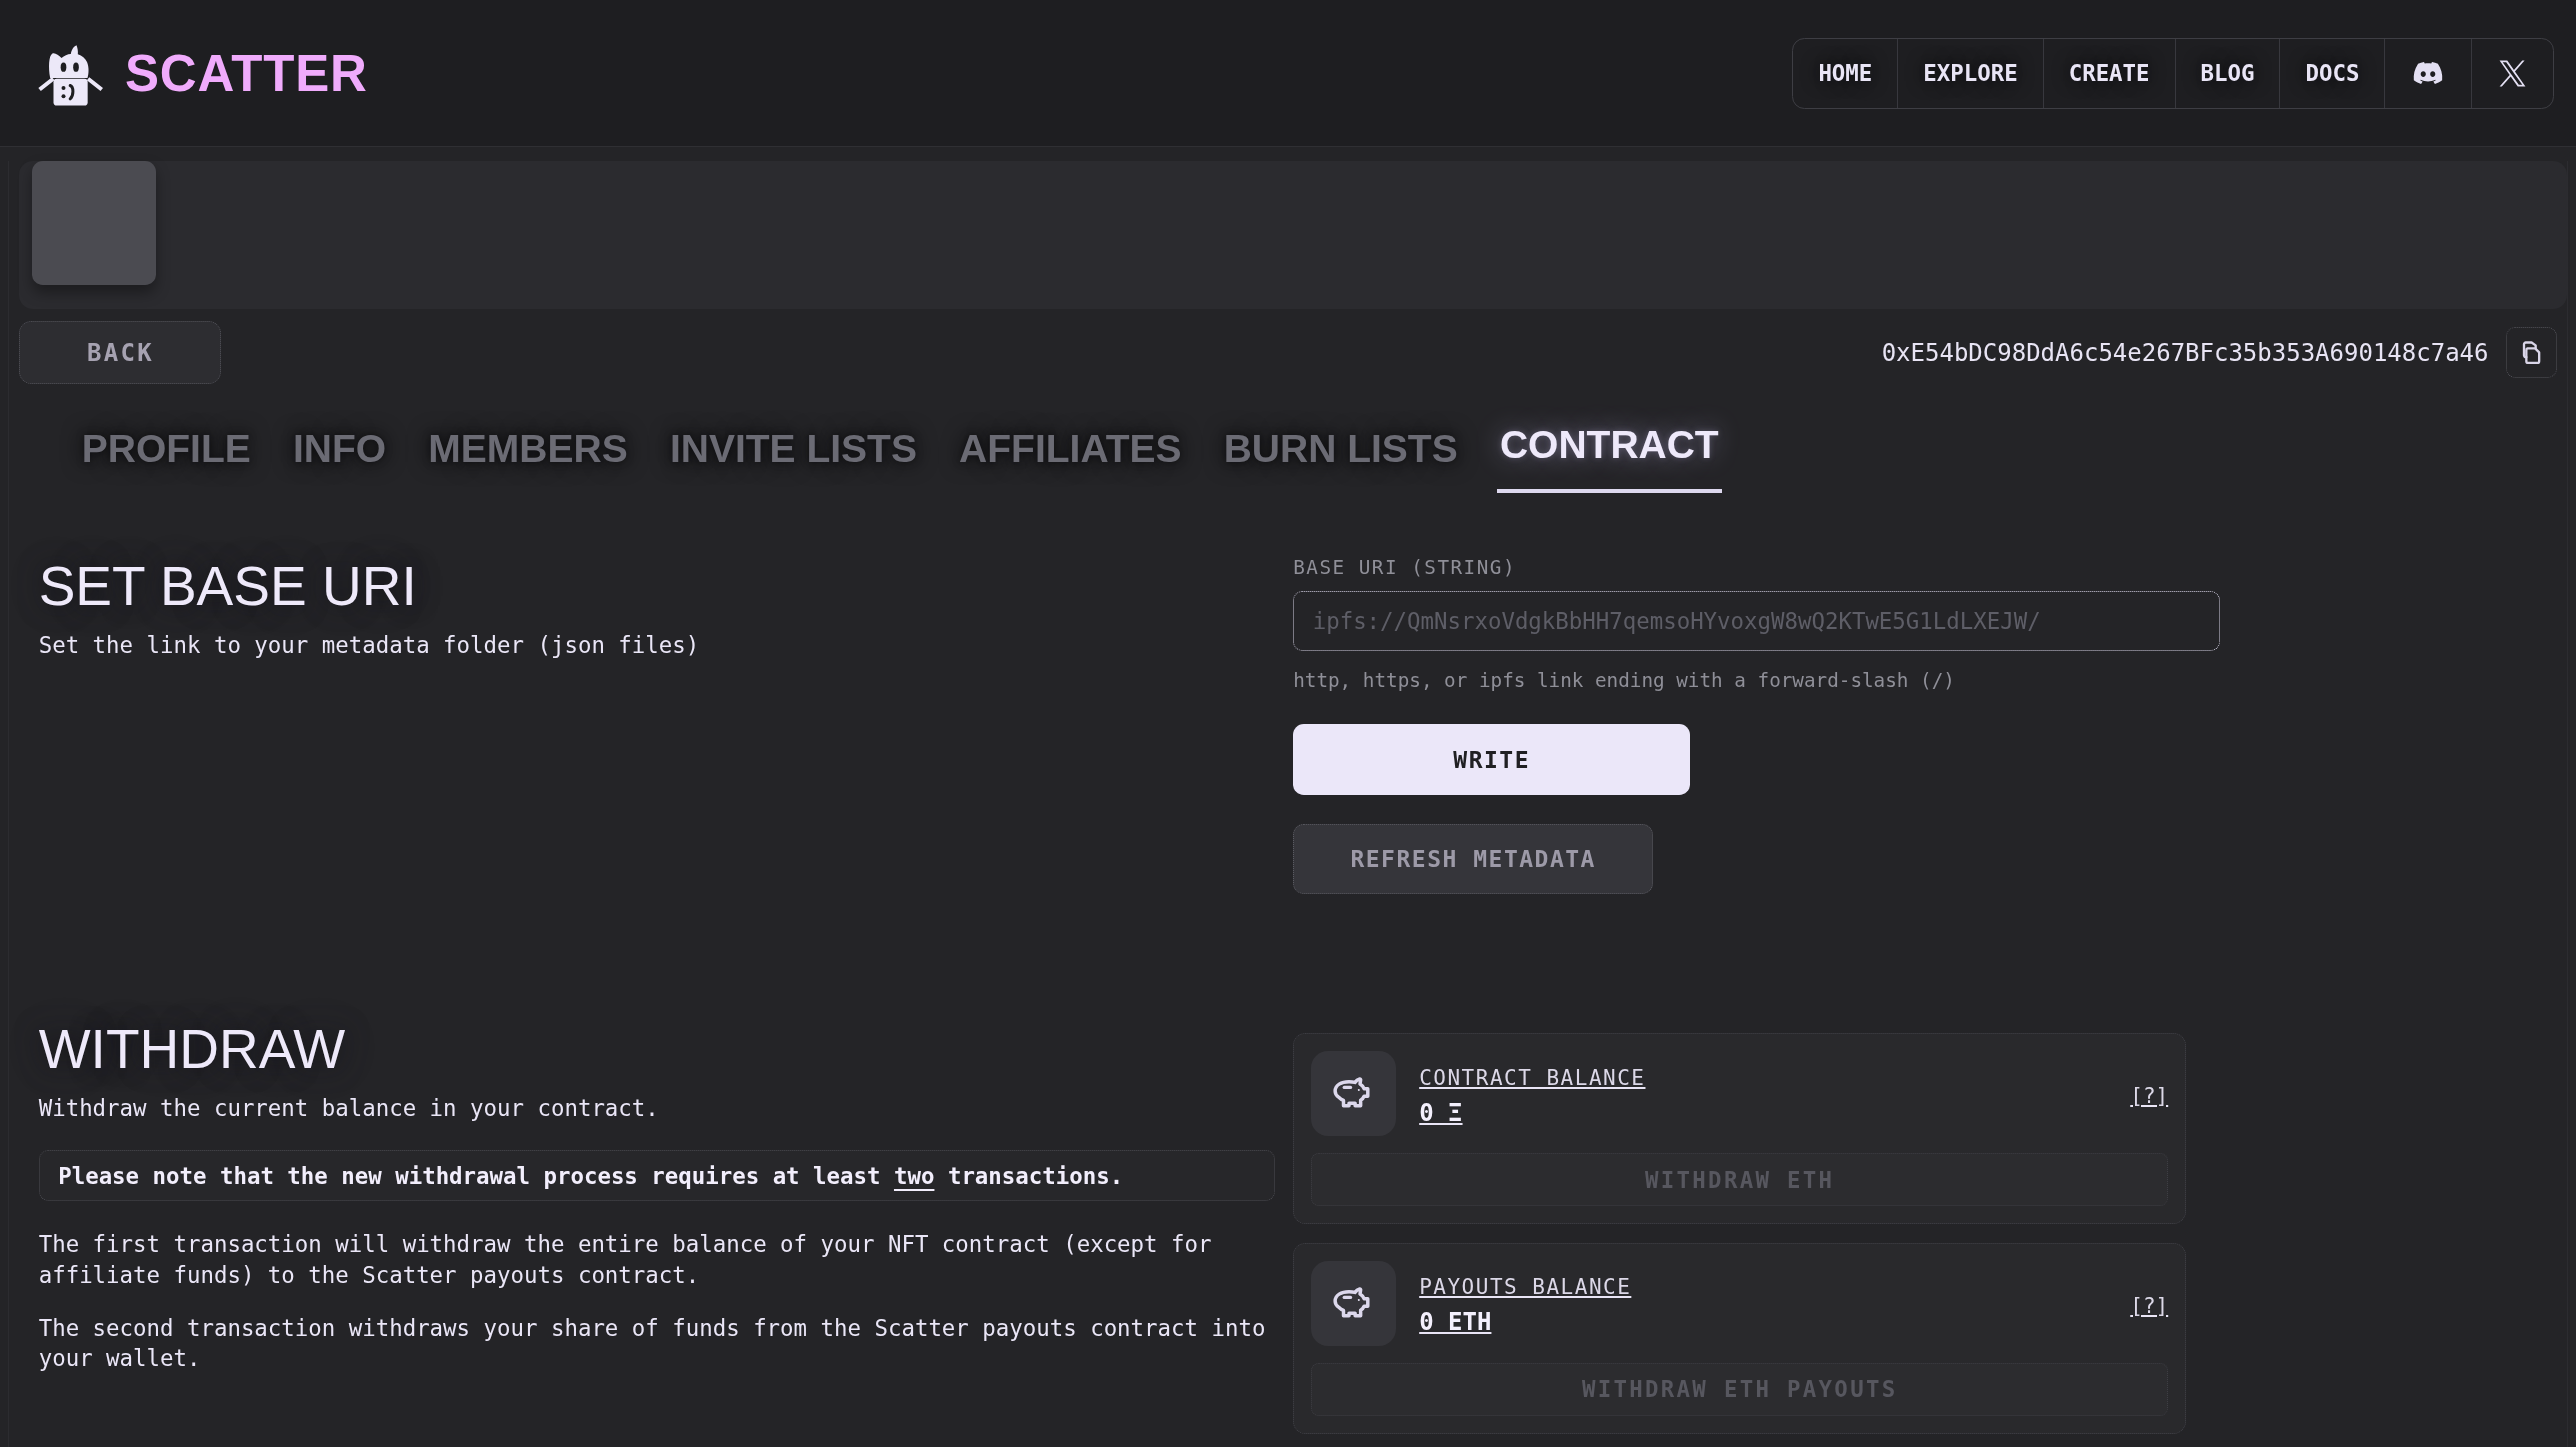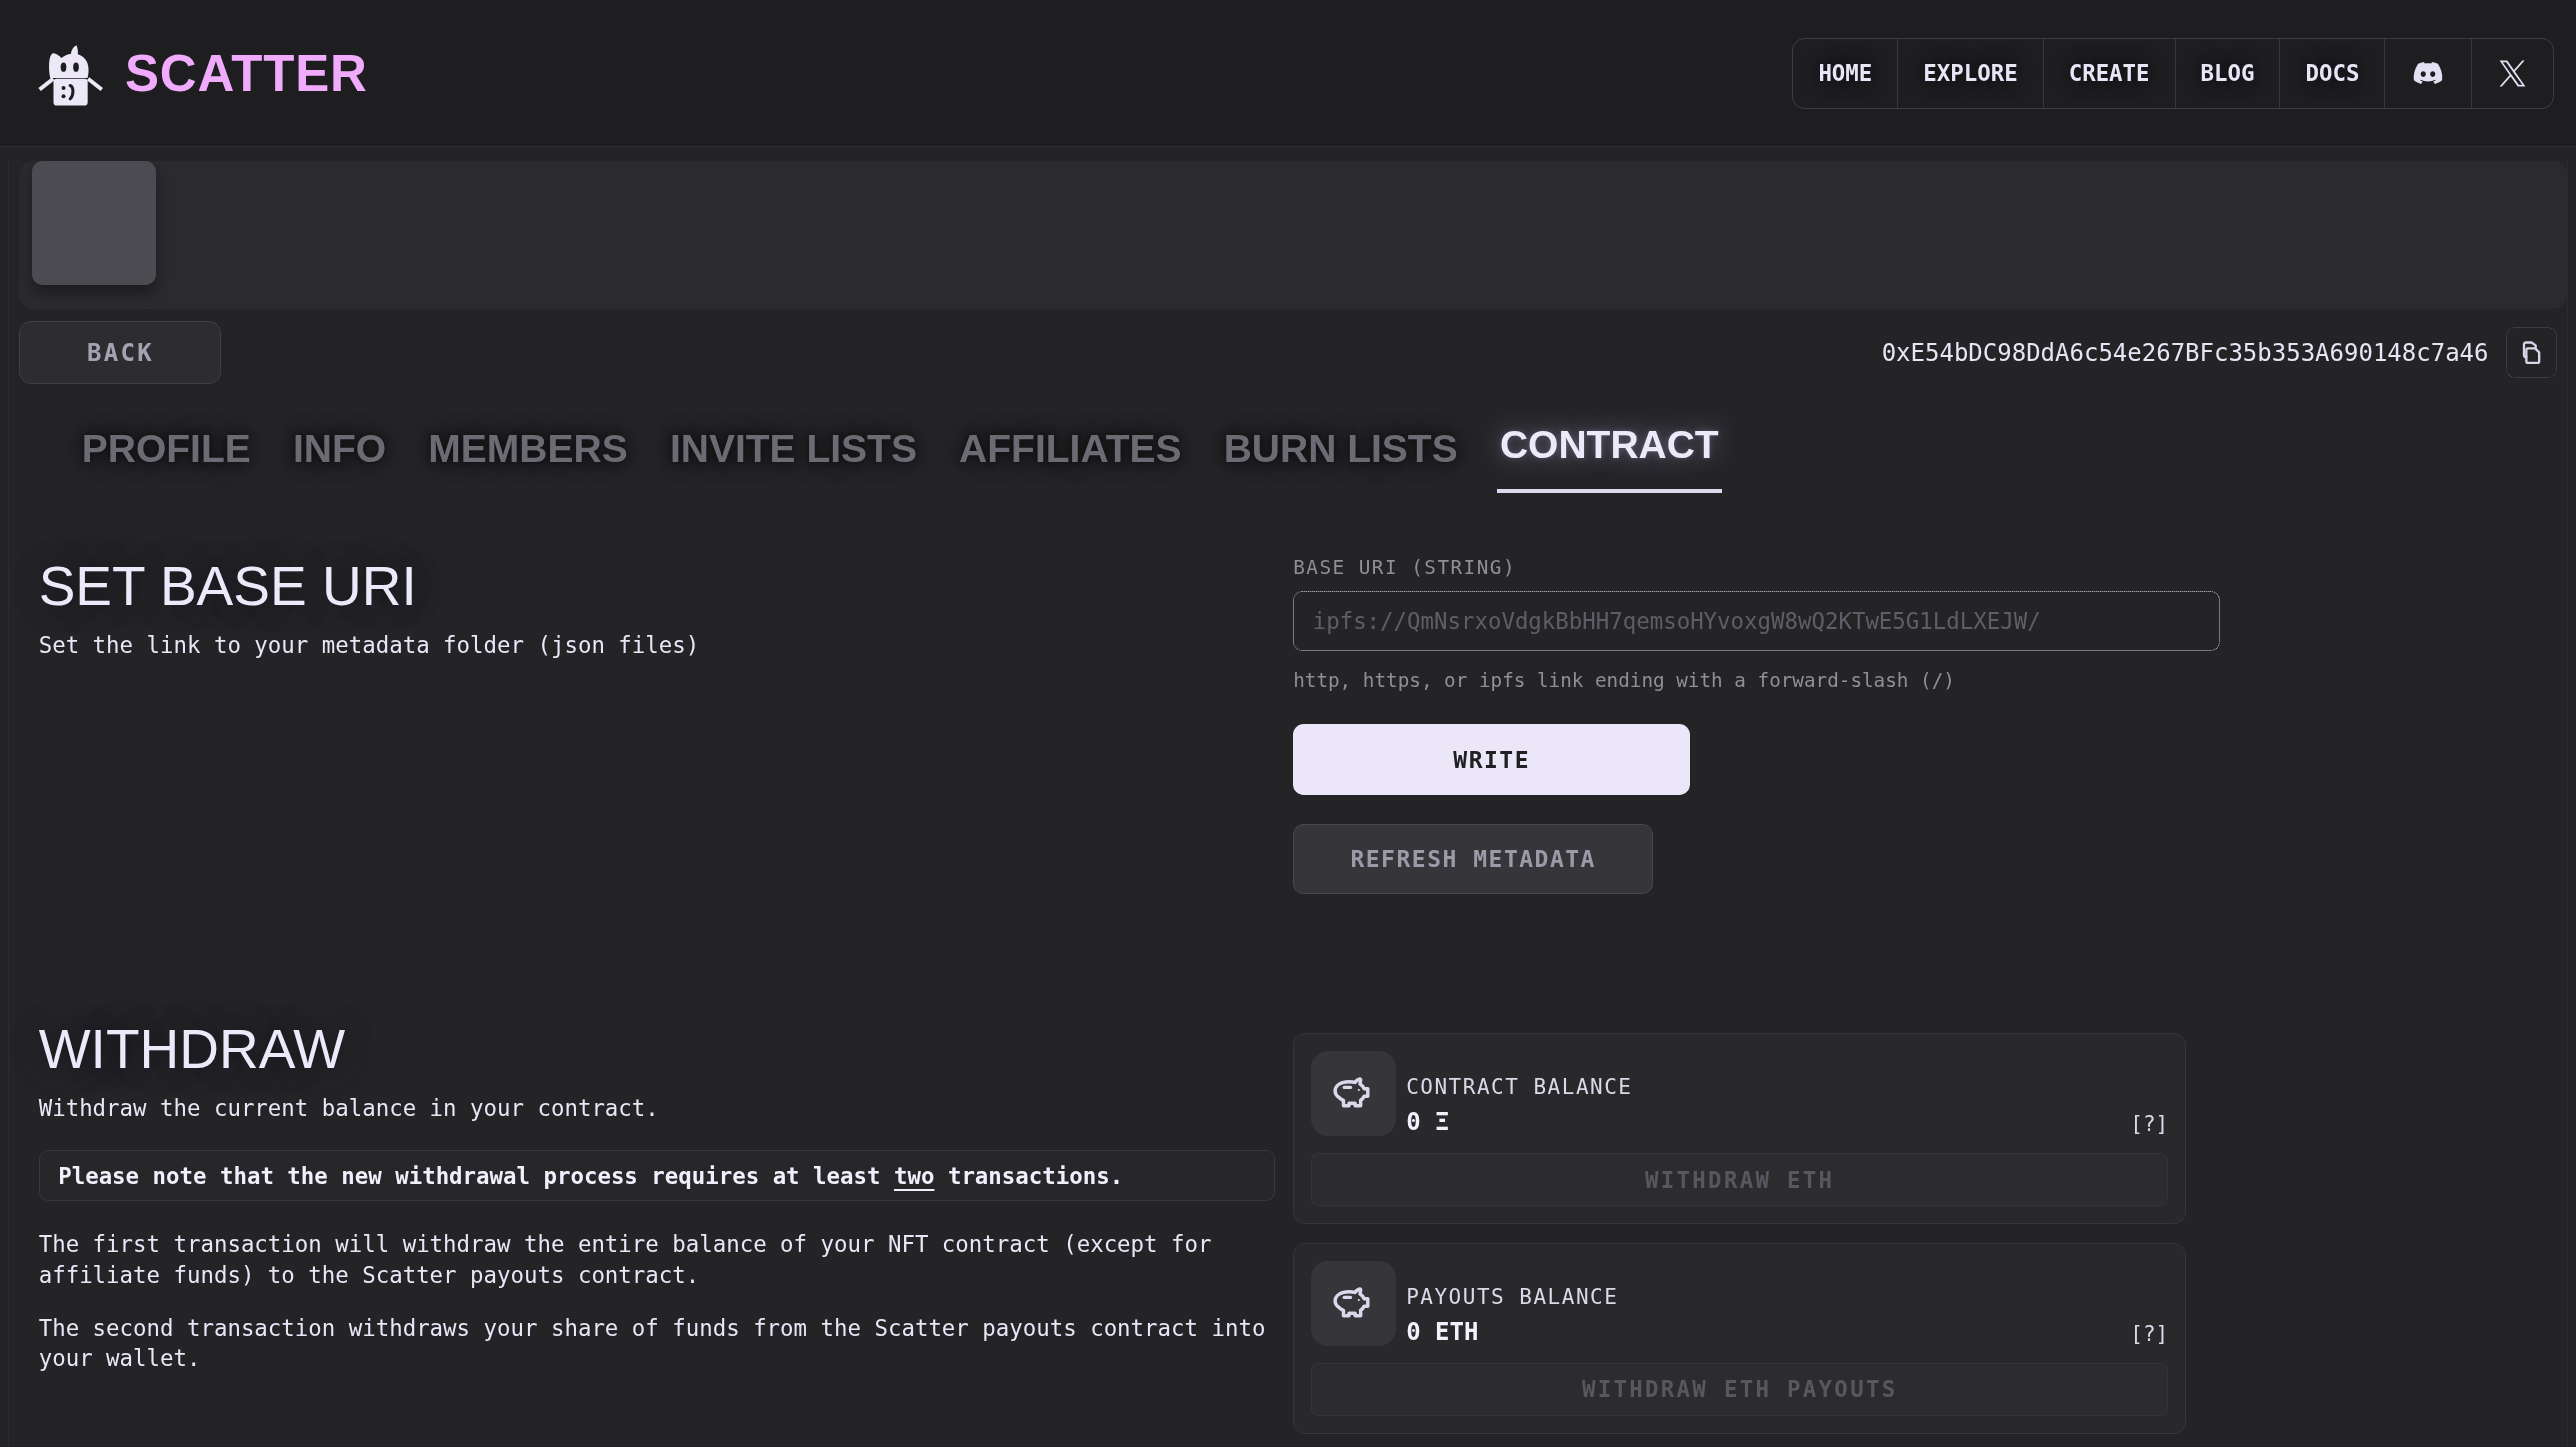--- a/index.html
+++ b/index.html
@@ -145,21 +145,21 @@
   }
   .note-box u { text-underline-offset:4.6px; }
   .para { margin-top:28px; font-size:22.4px; line-height:1.35; color:#eae6f7; max-width:1236px; }
   .para.tight { margin-top:23px; }
 
   
   .card {
     width:893px; border:1.5px dotted #43434a; border-radius:12.4px; background:#29292c;
     padding:17px; margin-bottom:18.5px;
   }
-  .card-head { display:flex; align-items:flex-end; gap:10px; }
+  .card-head { display:flex; align-items:center; gap:23px;text-decoration:underline; }
   .icon-tile {
     width:85px; height:85px; border-radius:17px; background:#35353a;
     display:flex; align-items:center; justify-content:center; flex:none;
   }
   .icon-tile svg { width:49px; height:49px; stroke:#dcd8ec; }
   .card-meta { flex:1; padding-top:4.6px; }
   .card-label { font-size:21px; letter-spacing:1.5px; color:#dcd8e8; }
   .card-value { margin-top:9.3px; font-weight:bold; font-size:24px; color:#f4f0fd; }
   .card-help { font-size:21px; color:#dcd8e8; cursor:pointer; padding-top:4.6px; }
   .card-btn {

